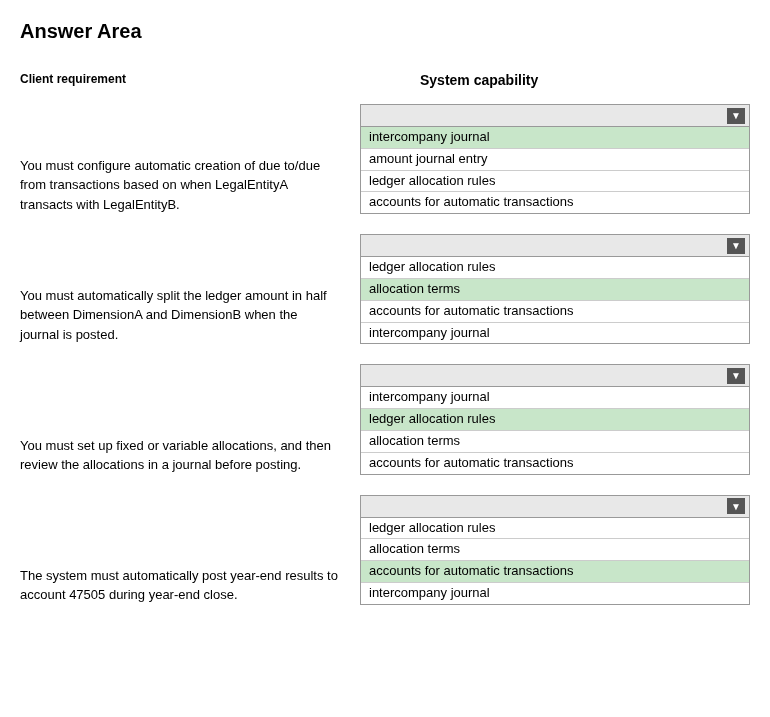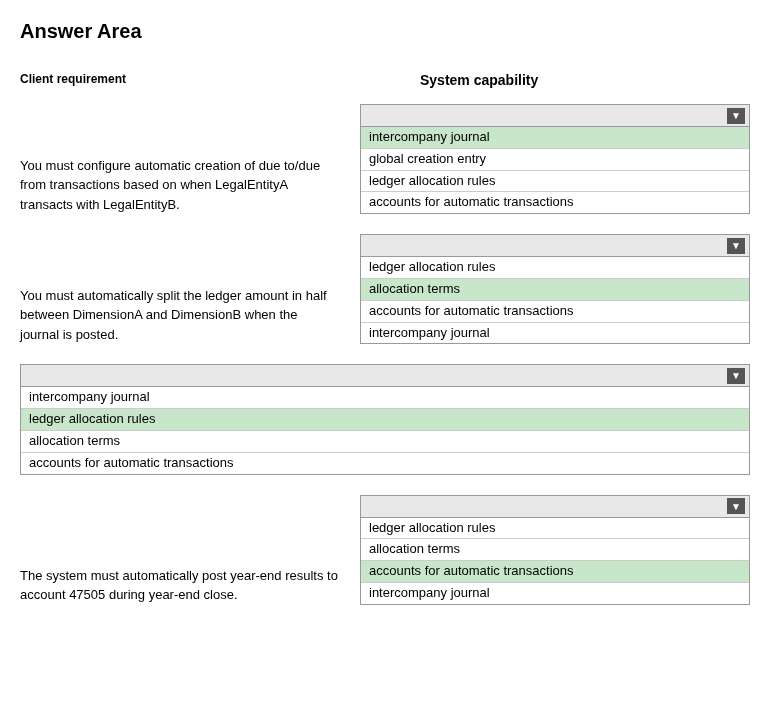--- a/index.html
+++ b/index.html
@@ -102,41 +102,42 @@
   <div id="rows-container">
 
   <div class="row">
         <div class="requirement-text">You must configure automatic creation of due to/due from transactions based on when LegalEntityA transacts with LegalEntityB.</div>
         <div class="dropdown-container">
           <div class="dropdown-box">
             <div class="dropdown-header">
               <div class="dropdown-arrow">▼</div>
             </div>
             <div class="dropdown-item selected">intercompany journal</div>
-            <div class="dropdown-item normal">global creation entry</div>
+            <div class="dropdown-item normal">amount journal entry</div>
             <div class="dropdown-item normal">ledger allocation rules</div>
             <div class="dropdown-item normal">accounts for automatic transactions</div>
           </div>
         </div>
       </div>
       <div class="row">
         <div class="requirement-text">You must automatically split the ledger amount in half between DimensionA and DimensionB when the journal is posted.</div>
         <div class="dropdown-container">
           <div class="dropdown-box">
             <div class="dropdown-header">
               <div class="dropdown-arrow">▼</div>
             </div>
             <div class="dropdown-item normal">ledger allocation rules</div>
             <div class="dropdown-item selected">allocation terms</div>
             <div class="dropdown-item normal">accounts for automatic transactions</div>
             <div class="dropdown-item normal">intercompany journal</div>
           </div>
         </div>
       </div>
       <div class="row">
+        <div class="requirement-text">You must set up fixed or variable allocations, and then review the allocations in a journal before posting.</div>
         <div class="dropdown-container">
           <div class="dropdown-box">
             <div class="dropdown-header">
               <div class="dropdown-arrow">▼</div>
             </div>
             <div class="dropdown-item normal">intercompany journal</div>
             <div class="dropdown-item selected">ledger allocation rules</div>
             <div class="dropdown-item normal">allocation terms</div>
             <div class="dropdown-item normal">accounts for automatic transactions</div>
           </div>

